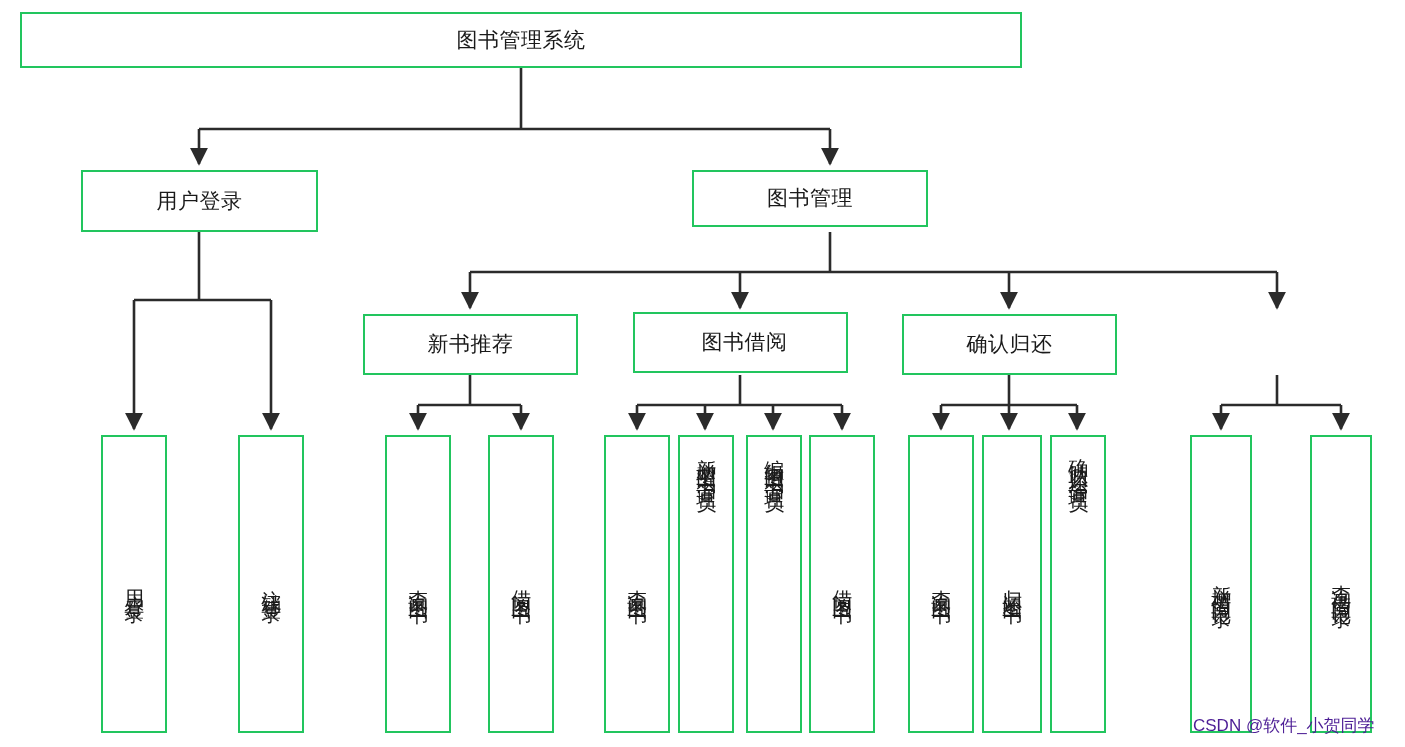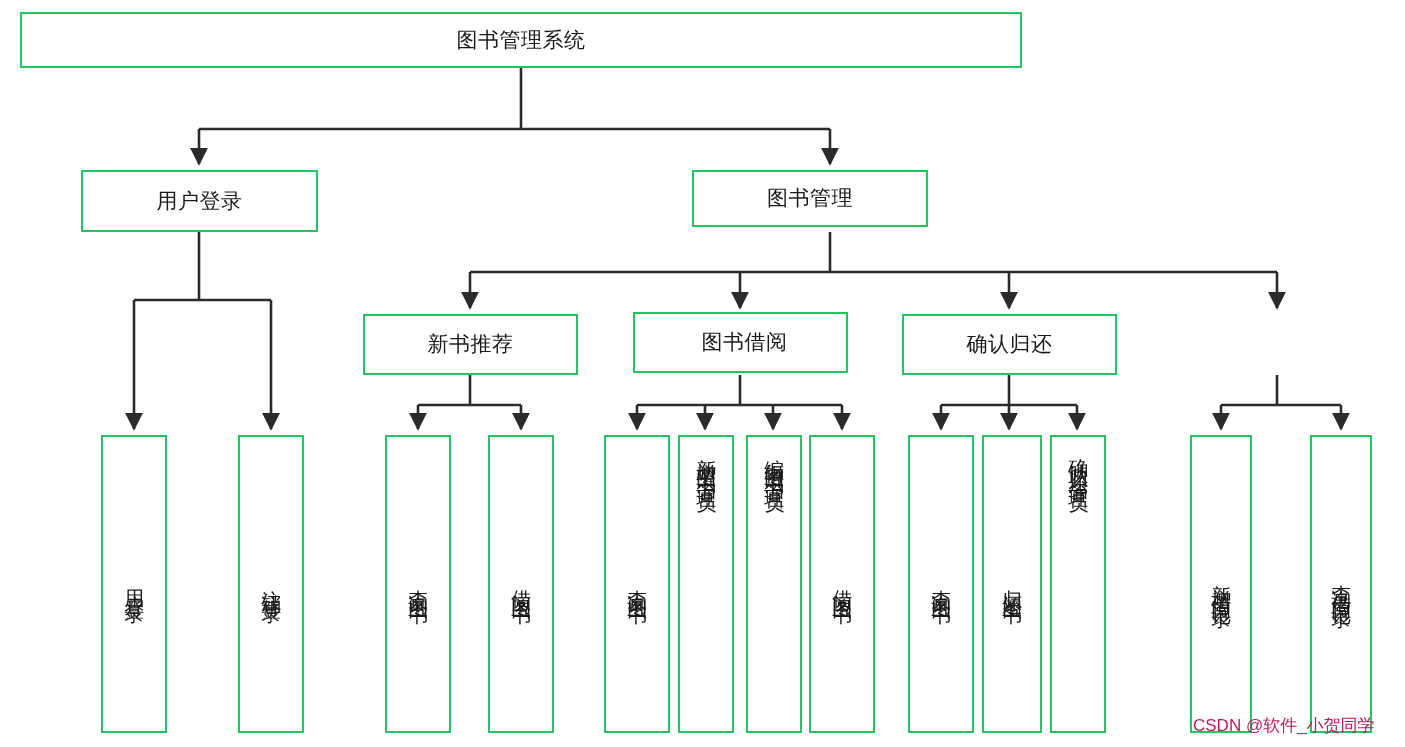--- a/index.html
+++ b/index.html
@@ -57,21 +57,21 @@
   }
   .node.leaf.mid {
     align-items: center;
     padding-top: 0;
   }
   #watermark {
     position: absolute;
     left: 1193px;
     top: 714px;
     font-size: 17px;
-    color: #be185d;
+    color: #4c1d95;
     white-space: nowrap;
     z-index: 3;
     font-family: "Liberation Sans", "DejaVu Sans", sans-serif;
   }
 </style>
 </head>
 <body>
 
 <div id="diagram-root">
 

